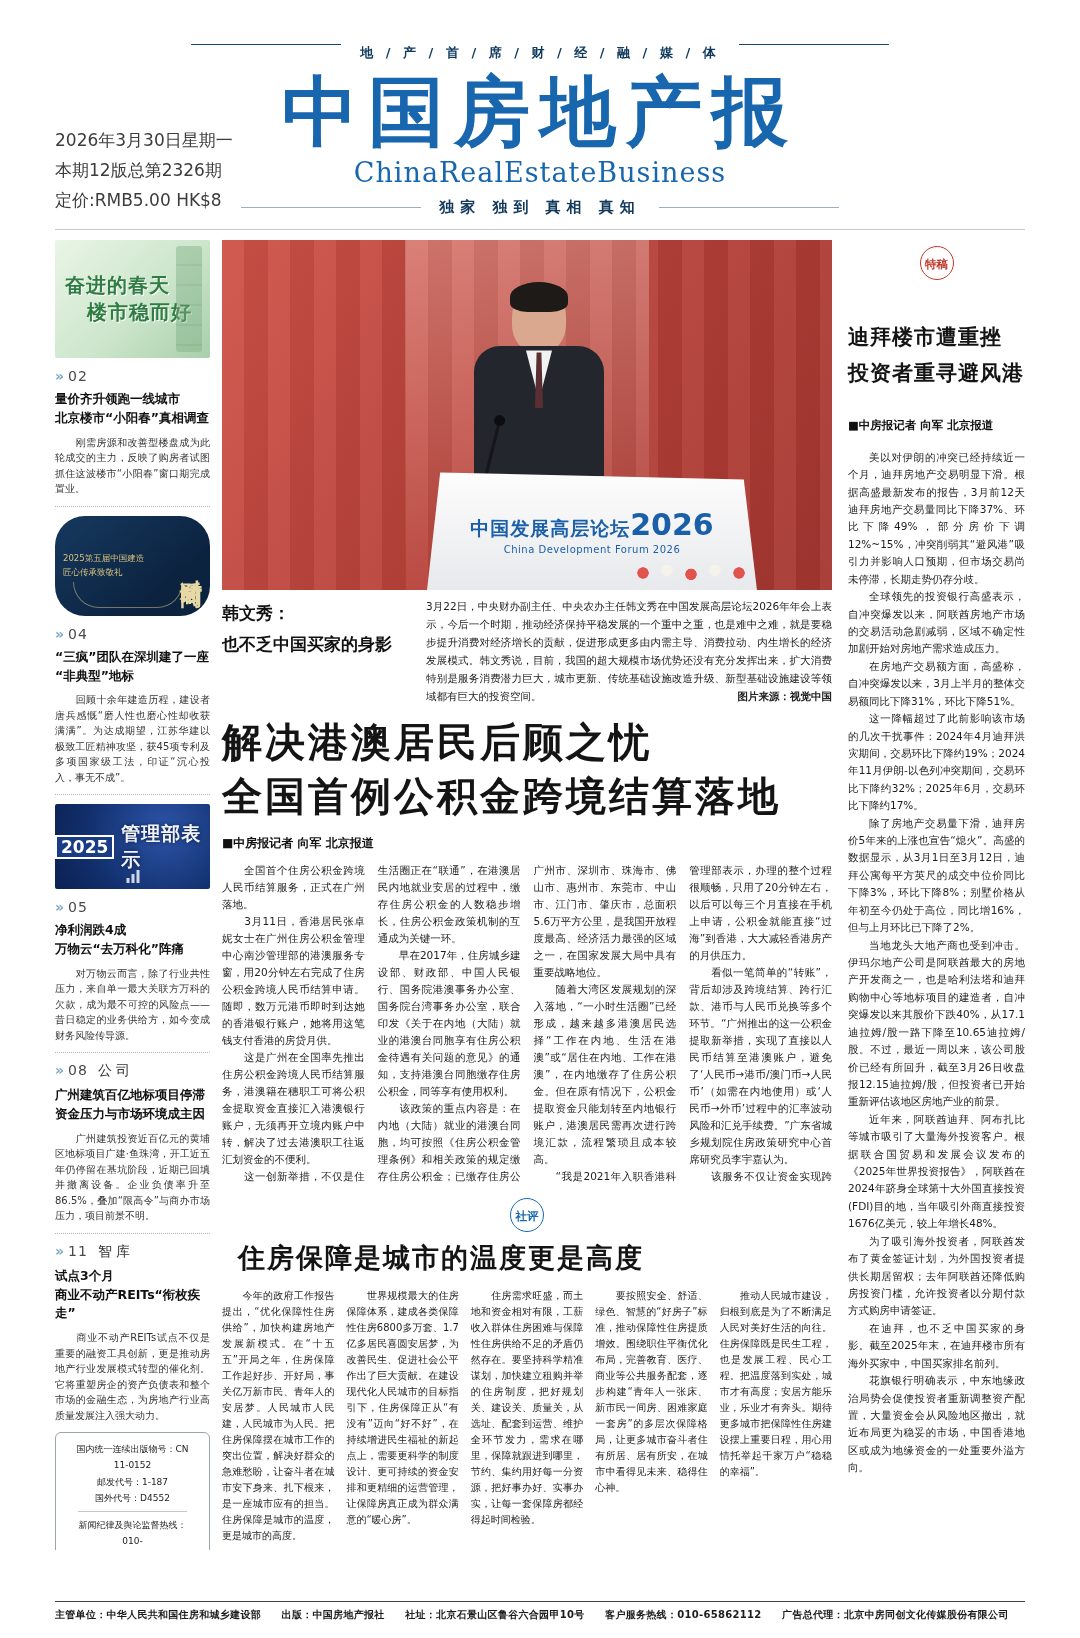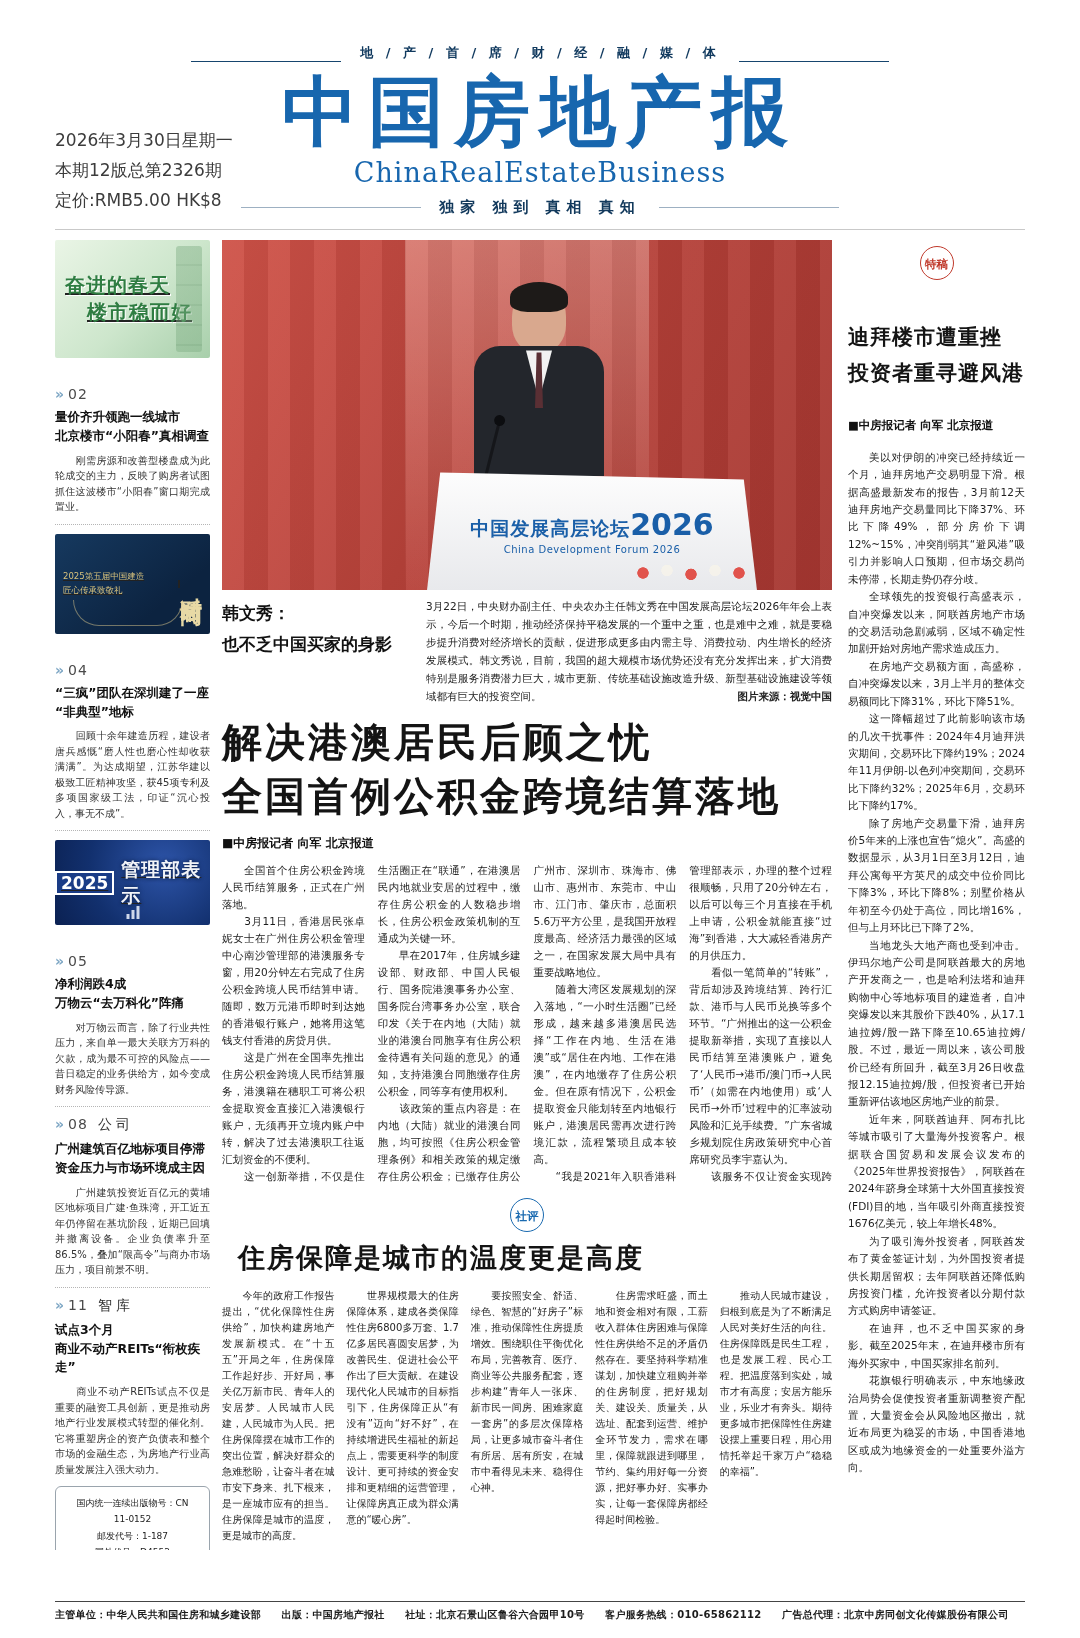--- a/index.html
+++ b/index.html
@@ -1,44 +1,44 @@
 <!DOCTYPE html>
 <html><head>
 <meta charset="utf-8">
 <style>
   * { margin:0; padding:0; box-sizing:border-box; }
   body { background:#e8e8e8; font-family:"DejaVu Sans","Liberation Sans",sans-serif; }
   .page { width:1080px; height:1638px; background:#ffffff; margin:0 auto; position:relative; overflow:hidden; color:#222; }
 
   
   .masthead { position:relative; padding-top:44px; text-align:center; }
-  .tagline-row { display:flex; align-items:flex-end; justify-content:center; gap:19px; }
+  .tagline-row { display:flex; align-items:flex-start; justify-content:center; gap:19px; }
   .tagline-row .rule { height:1px; background:#16456e; width:150px; }
   .tagline { font-size:13px; letter-spacing:4px; color:#10395e; font-weight:bold; }
   .paper-title { font-family:"DejaVu Serif","Liberation Serif",serif; font-size:76px; font-weight:900; color:#1766ae; letter-spacing:10px; line-height:1.15; margin-top:6px; }
   .paper-sub { font-family:"DejaVu Serif","Liberation Serif",serif; font-size:27px; color:#1766ae; letter-spacing:1px; margin-top:2px; }
   .slogan-row { display:flex; align-items:center; justify-content:center; gap:18px; margin-top:10px; }
   .slogan-row .rule { height:1px; background:#9db0c2; width:180px; }
   .slogan { font-size:15px; font-weight:bold; letter-spacing:6px; color:#12395c; }
   .dateblock { position:absolute; left:55px; bottom:2px; text-align:left; font-size:17px; color:#3c3c3c; line-height:1.75; }
   .header-rule { border-top:1px solid #c9c9c9; margin:12px 55px 0 55px; }
 
   
   .content { display:flex; gap:12px; padding:10px 55px 0 55px; height:1320px; overflow:hidden; }
   .sidebar { width:155px; flex:none; }
   .main { width:610px; flex:none; }
   .feature { flex:1; padding-left:4px; }
 
   
-  .promo { border-radius:2px; margin-bottom:28px; overflow:hidden; position:relative;text-decoration:underline; }
+  .promo { border-radius:2px; margin-bottom:10px; overflow:hidden; position:relative; }
   .promo1 { height:118px; background:linear-gradient(135deg,#eaf5e6,#cde6cc 55%,#a8cfab); display:flex; flex-direction:column; justify-content:center; padding-left:10px; }
   .promo1 .p1a { font-size:20px; font-weight:900; color:#2f7d42; text-shadow:1px 1px 0 #fff; letter-spacing:1px; }
   .promo1 .p1b { font-size:20px; font-weight:900; color:#2f7d42; text-shadow:1px 1px 0 #fff; letter-spacing:1px; margin-left:22px; }
   .promo1 .bamboo { position:absolute; right:8px; top:6px; width:26px; height:106px; background:repeating-linear-gradient(#7fae84 0 18px,#6b9c71 18px 20px); opacity:.45; border-radius:3px; }
-  .promo2 { height:100px; background:linear-gradient(140deg,#16395f,#0c2340 70%); display:flex; align-items:center; justify-content:space-between; padding:0 8px; }
+  .promo2 { height:100px; background:linear-gradient(140deg,#16395f,#0c2340 70%); display:flex; align-items:center; justify-content:space-between; padding:0 8px;border-radius:30px; }
   .promo2 .p2sub { font-size:8.5px; color:#d8c27c; line-height:1.6; white-space:pre-line; }
   .promo2 .p2t { font-size:22px; font-weight:900; color:#e7d9a5; letter-spacing:2px; writing-mode:vertical-rl; text-orientation:upright; line-height:1; }
   .promo2 .arc { position:absolute; left:18px; bottom:8px; width:110px; height:26px; border:1px solid rgba(220,200,140,.5); border-top:none; border-radius:0 0 60px 60px; }
   .promo3 { height:85px; background:radial-gradient(circle at 70% 30%,#2d54a8,#12306e 60%,#0b2152); display:flex; align-items:center; justify-content:center; gap:7px; }
   .promo3 .yr { font-size:17px; font-weight:900; color:#fff; background:#1a3c86; border:2px solid #fff; padding:0 4px; }
   .promo3 .t { font-size:19px; font-weight:900; color:#f2f4f8; letter-spacing:1px; text-shadow:0 0 4px #0a1c44; }
   .chart-ico { position:absolute; bottom:6px; left:50%; transform:translateX(-50%); display:flex; gap:2px; align-items:flex-end; }
   .chart-ico i { display:block; width:3px; background:#cfd8ea; }
   .kicker { font-size:14px; color:#4a4a4a; margin:2px 0 6px 0; letter-spacing:1px; }
   .kicker .chev { color:#7da6c4; font-weight:bold; margin-right:3px; }
@@ -249,22 +249,22 @@
       </div>
 
       <section class="editorial">
         <div class="ed-badge-row">
           <span class="badge blue">社评</span>
         </div>
         <h3 class="ed-title">住房保障是城市的温度更是高度</h3>
         <div class="cols5">
           <div class="col">　　今年的政府工作报告提出，“优化保障性住房供给”，加快构建房地产发展新模式。在“十五五”开局之年，住房保障工作起好步、开好局，事关亿万新市民、青年人的安居梦。人民城市人民建，人民城市为人民。把住房保障摆在城市工作的突出位置，解决好群众的急难愁盼，让奋斗者在城市安下身来、扎下根来，是一座城市应有的担当。住房保障是城市的温度，更是城市的高度。</div>
           <div class="col">　　世界规模最大的住房保障体系，建成各类保障性住房6800多万套、1.7亿多居民喜圆安居梦，为改善民生、促进社会公平作出了巨大贡献。在建设现代化人民城市的目标指引下，住房保障正从“有没有”迈向“好不好”，在持续增进民生福祉的新起点上，需要更科学的制度设计、更可持续的资金安排和更精细的运营管理，让保障房真正成为群众满意的“暖心房”。</div>
+          <div class="col">　　住房需求旺盛，而土地和资金相对有限，工薪收入群体住房困难与保障性住房供给不足的矛盾仍然存在。要坚持科学精准谋划，加快建立租购并举的住房制度，把好规划关、建设关、质量关，从选址、配套到运营、维护全环节发力，需求在哪里，保障就跟进到哪里，节约、集约用好每一分资源，把好事办好、实事办实，让每一套保障房都经得起时间检验。</div>
           <div class="col">　　要按照安全、舒适、绿色、智慧的“好房子”标准，推动保障性住房提质增效。围绕职住平衡优化布局，完善教育、医疗、商业等公共服务配套，逐步构建“青年人一张床、新市民一间房、困难家庭一套房”的多层次保障格局，让更多城市奋斗者住有所居、居有所安，在城市中看得见未来、稳得住心神。</div>
-          <div class="col">　　住房需求旺盛，而土地和资金相对有限，工薪收入群体住房困难与保障性住房供给不足的矛盾仍然存在。要坚持科学精准谋划，加快建立租购并举的住房制度，把好规划关、建设关、质量关，从选址、配套到运营、维护全环节发力，需求在哪里，保障就跟进到哪里，节约、集约用好每一分资源，把好事办好、实事办实，让每一套保障房都经得起时间检验。</div>
           <div class="col">　　推动人民城市建设，归根到底是为了不断满足人民对美好生活的向往。住房保障既是民生工程，也是发展工程、民心工程。把温度落到实处，城市才有高度；安居方能乐业，乐业才有奔头。期待更多城市把保障性住房建设摆上重要日程，用心用情托举起千家万户“稳稳的幸福”。</div>
         </div>
       </section>
     </div>
 
     <aside class="feature">
       <div class="ft-badge-row">
         <span class="badge red">特稿</span>
       </div>
       <h3 class="ft-title">

